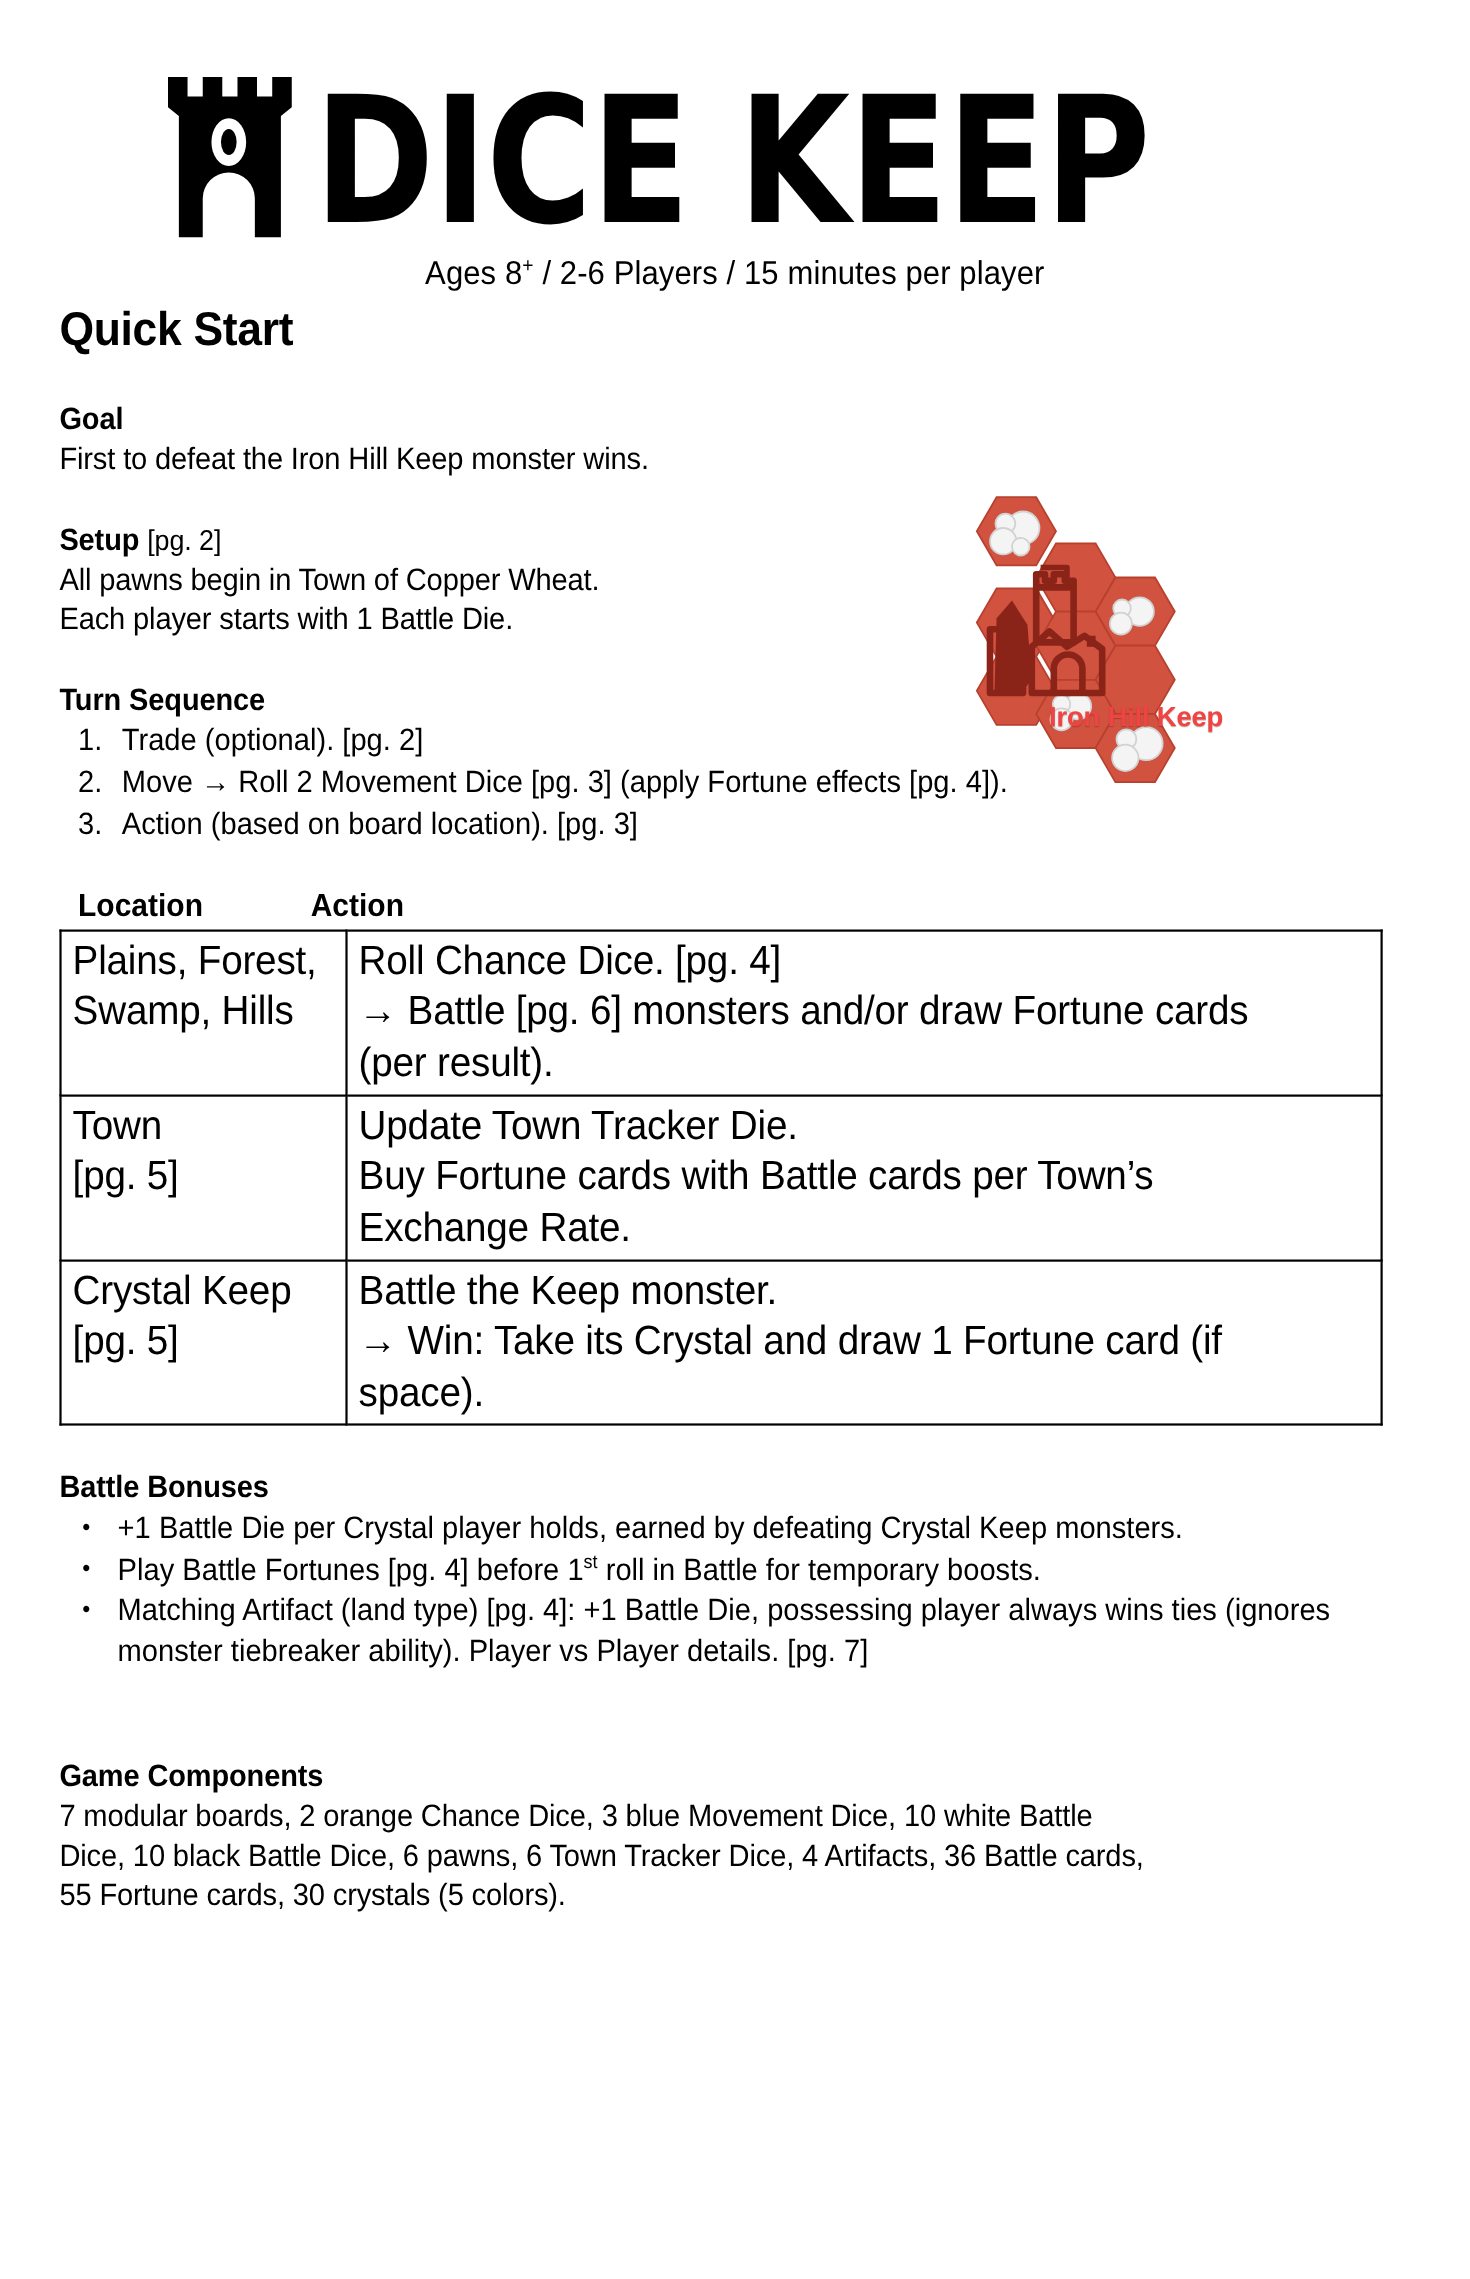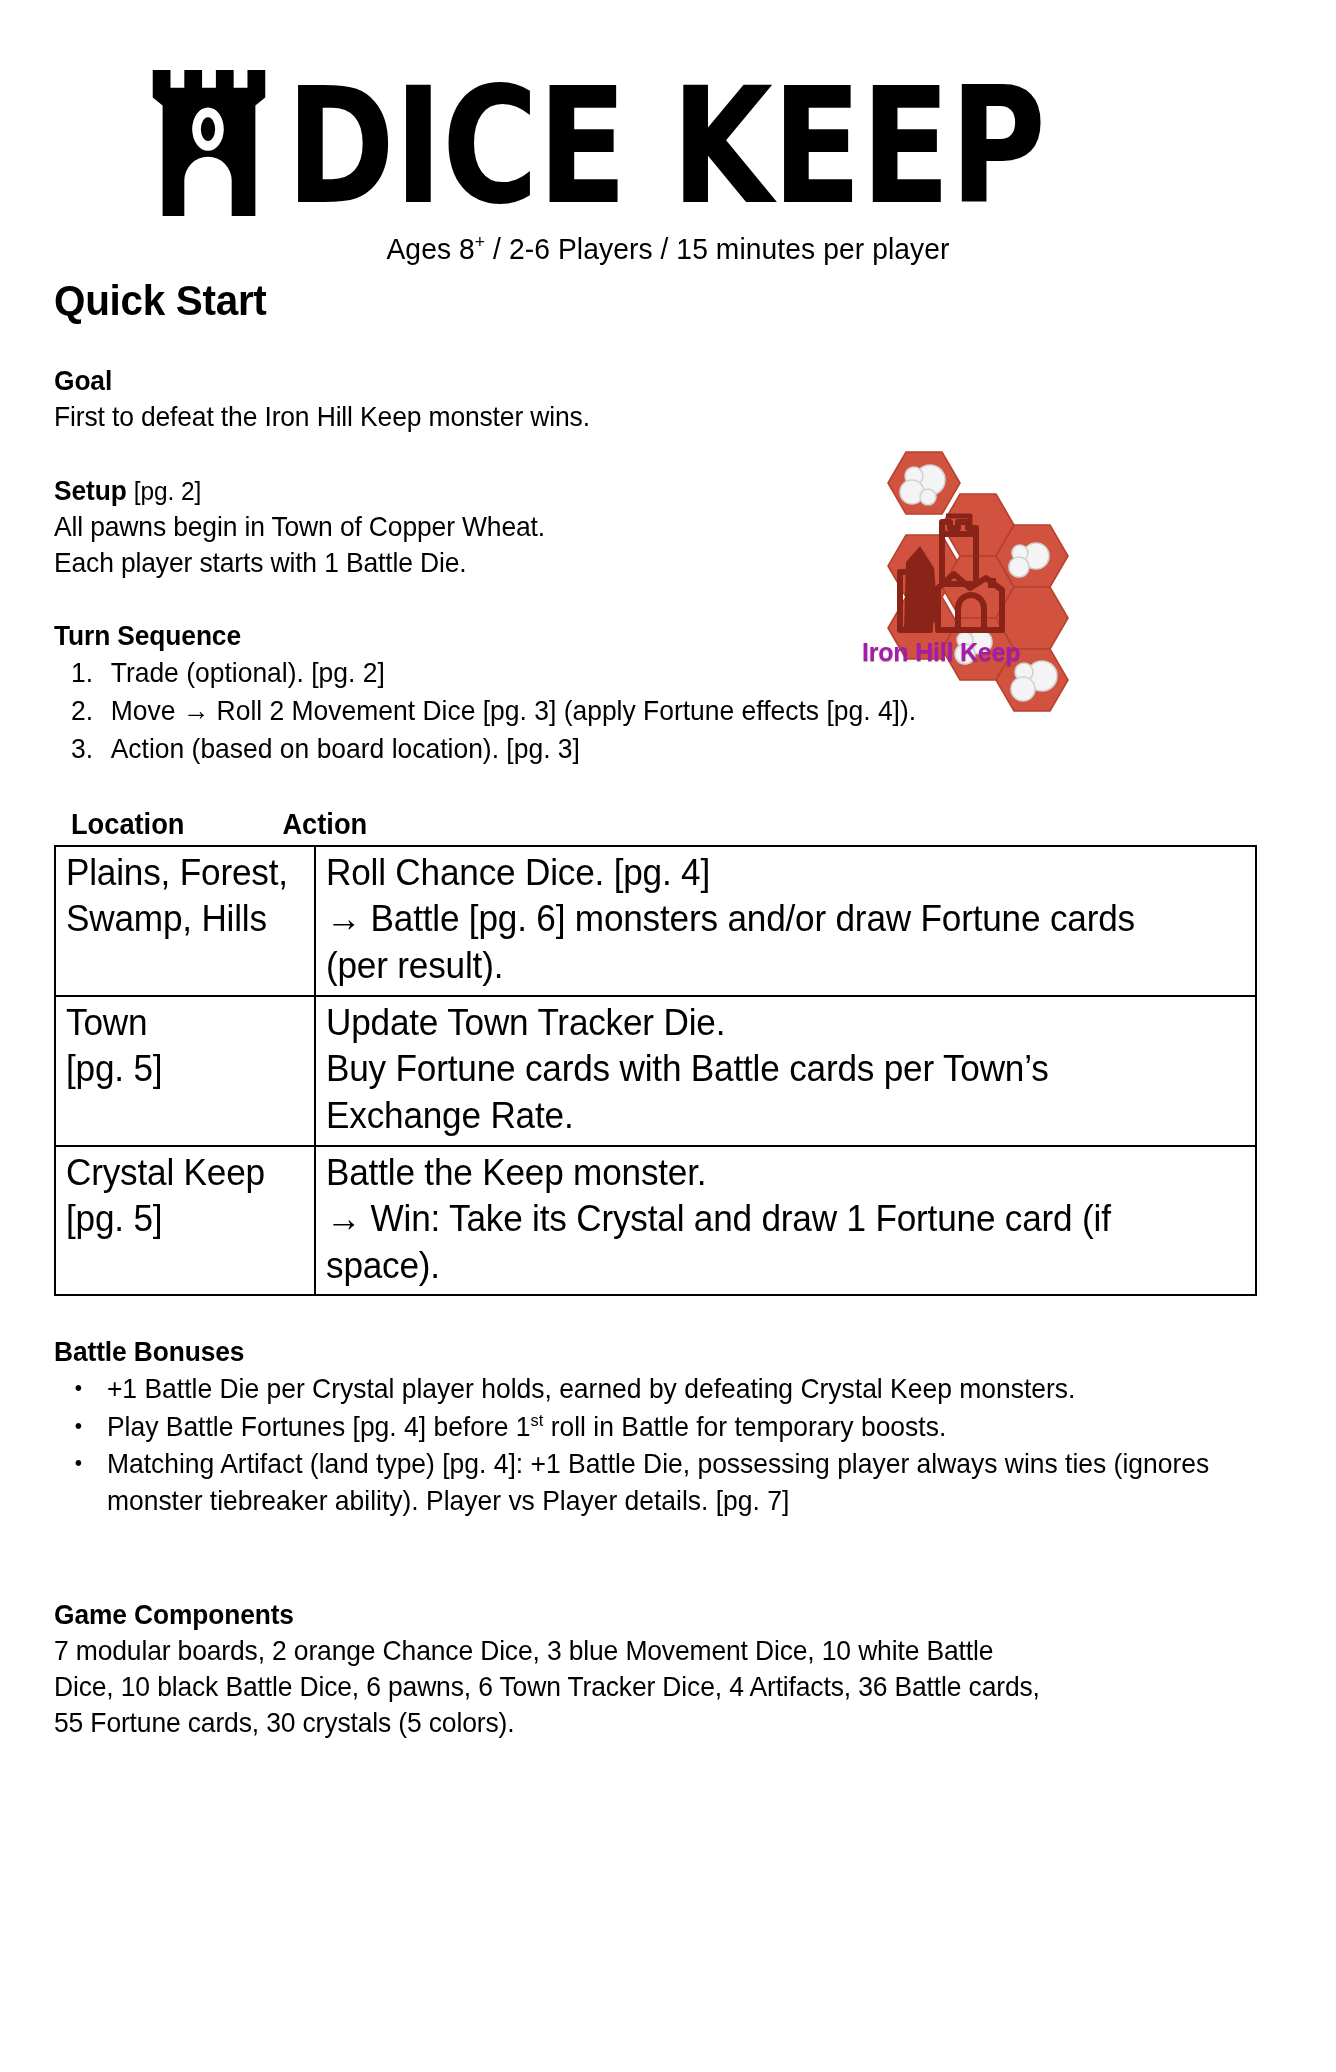--- a/index.html
+++ b/index.html
@@ -183,22 +183,22 @@
     width: 250px;
     height: 300px;
     pointer-events: none;
   }
   .hexart svg { display: block; }
   .hexlabel {
     position: absolute;
     left: 0;
     top: 196px;
     width: 250px;
-    text-align: left;
-    color: #a21caf;
+    text-align: right;
+    color: #ef4444;
     font-weight: bold;
     font-size: 25px;
     letter-spacing: -0.2px;
     text-shadow: 0 1px 1px rgba(120,40,30,0.45);
   }
 </style>
 </head>
 <body>
 
 <div class="page">

